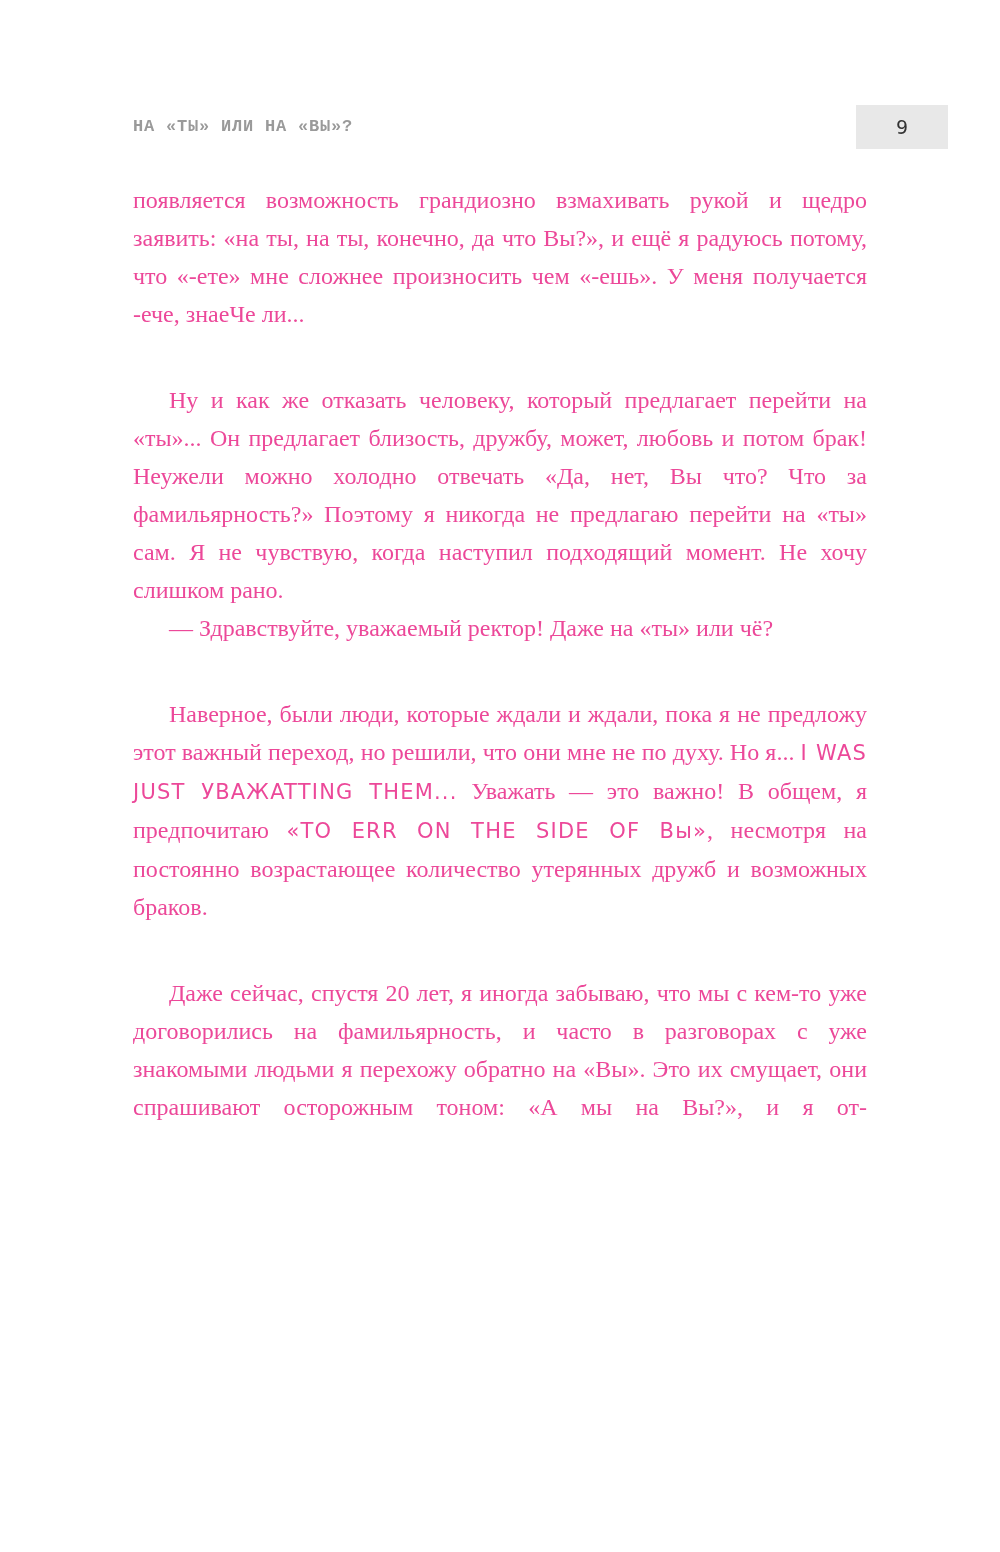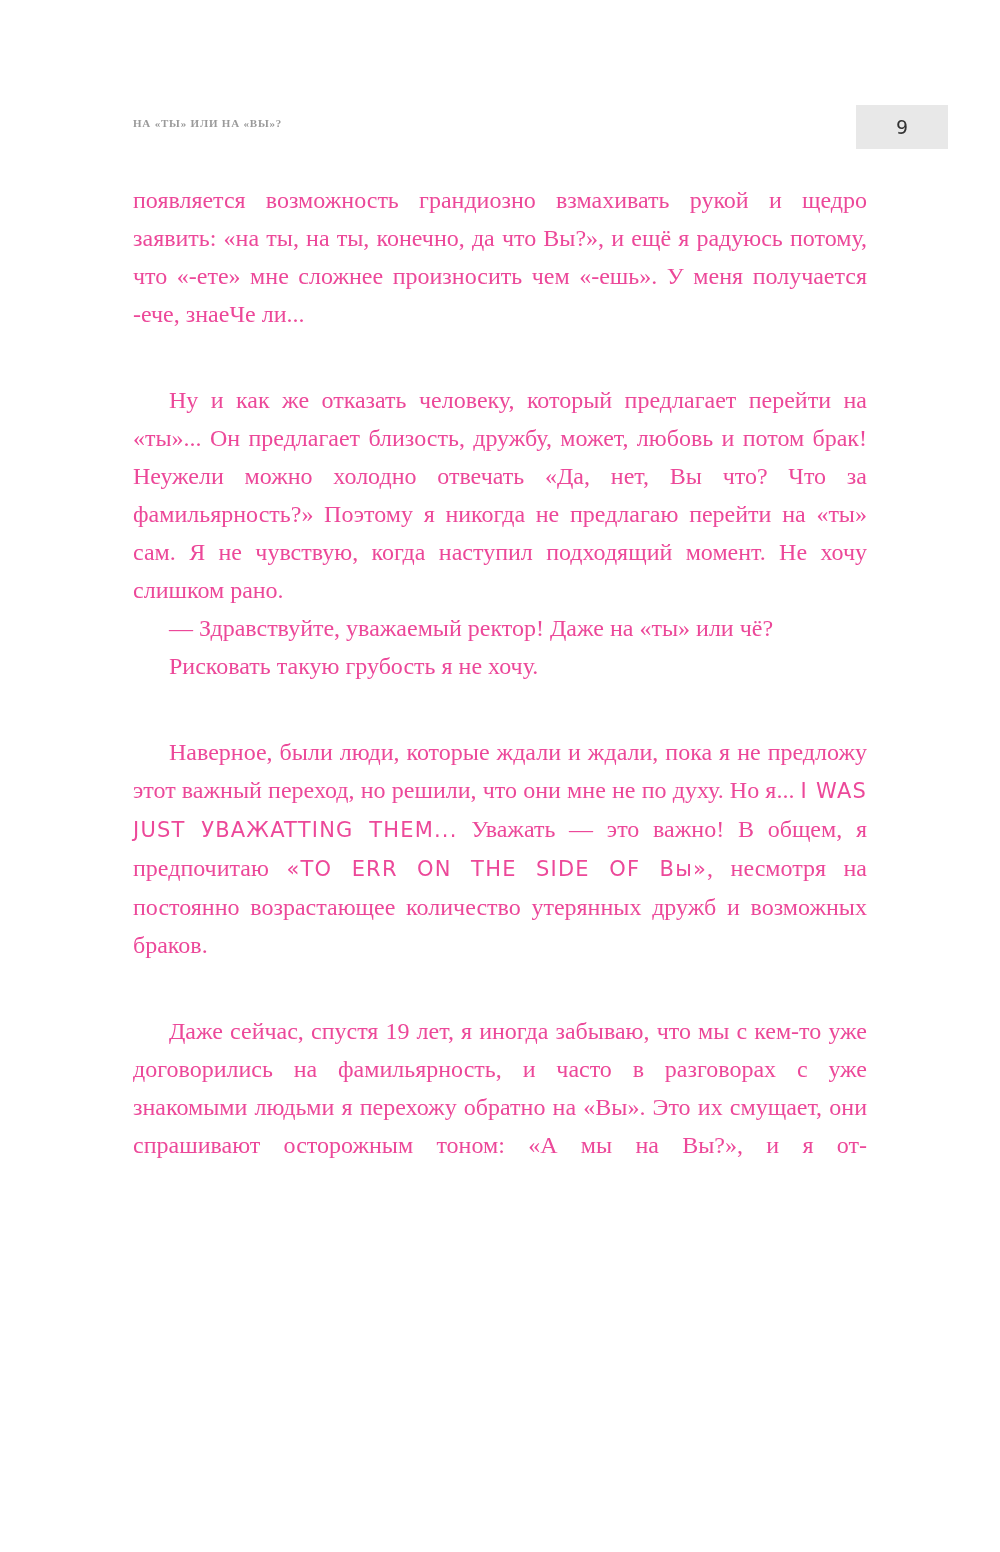--- a/index.html
+++ b/index.html
@@ -18,23 +18,23 @@
     background: #ffffff;
   }
   .page-header {
     position: relative;
     height: 44px;
   }
   .running-title {
     position: absolute;
     left: 0;
     top: 12px;
-    font-family: Liberation Serif, serif;
+    font-family: Liberation Mono, monospace;
     font-weight: bold;
-    font-size: 11px;
+    font-size: 17px;
     letter-spacing: 0.8px;
     color: #9a9a9a;
     white-space: nowrap;
   }
   .page-number-box {
     position: absolute;
     right: -81px;
     top: 0;
     width: 92px;
     height: 44px;
@@ -75,17 +75,16 @@
     <span class="running-title">НА «ТЫ» ИЛИ НА «ВЫ»?</span>
     <div class="page-number-box">
       <span>9</span>
     </div>
   </header>
 
   <main class="page-body" id="page-body">
       <p class="para"><span>появляется возможность грандиозно взмахивать рукой и щедро заявить: «на ты, на ты, конечно, да что Вы?», и ещё я радуюсь потому, что «-ете» мне сложнее произносить чем «-ешь». У меня получается -ече, знаеЧе ли...</span></p>
       <p class="para indent section-break"><span>Ну и как же отказать человеку, который предлагает перейти на «ты»... Он предлагает близость, дружбу, может, любовь и потом брак! Неужели можно холодно отвечать «Да, нет, Вы что? Что за фамильярность?» Поэтому я никогда не предлагаю перейти на «ты» сам. Я не чувствую, когда наступил подходящий момент. Не хочу слишком рано.</span></p>
       <p class="para indent"><span>— Здравствуйте, уважаемый ректор! Даже на «ты» или чё?</span></p>
-      <p class="para indent"><span>Рисковать такую грубость я не хочу.</span></p>
       <p class="para indent section-break"><span>Наверное, были люди, которые ждали и ждали, пока я не предложу этот важный переход, но решили, что они мне не по духу. Но я... </span><span class="comic">I WAS JUST УВАЖATTING THEM...</span><span> Уважать — это важно! В общем, я предпочитаю </span><span class="comic">«TO ERR ON THE SIDE OF Вы»</span><span>, несмотря на постоянно возрастающее количество утерянных дружб и возможных браков.</span></p>
-      <p class="para indent section-break justify-last"><span>Даже сейчас, спустя 19 лет, я иногда забываю, что мы с кем-то уже договорились на фамильярность, и часто в разговорах с уже знакомыми людьми я перехожу обратно на «Вы». Это их смущает, они спрашивают осторожным тоном: «А мы на Вы?», и я от-</span></p>
+      <p class="para indent section-break justify-last"><span>Даже сейчас, спустя 20 лет, я иногда забываю, что мы с кем-то уже договорились на фамильярность, и часто в разговорах с уже знакомыми людьми я перехожу обратно на «Вы». Это их смущает, они спрашивают осторожным тоном: «А мы на Вы?», и я от-</span></p>
     </main>
 </div>
 
 </body></html>

